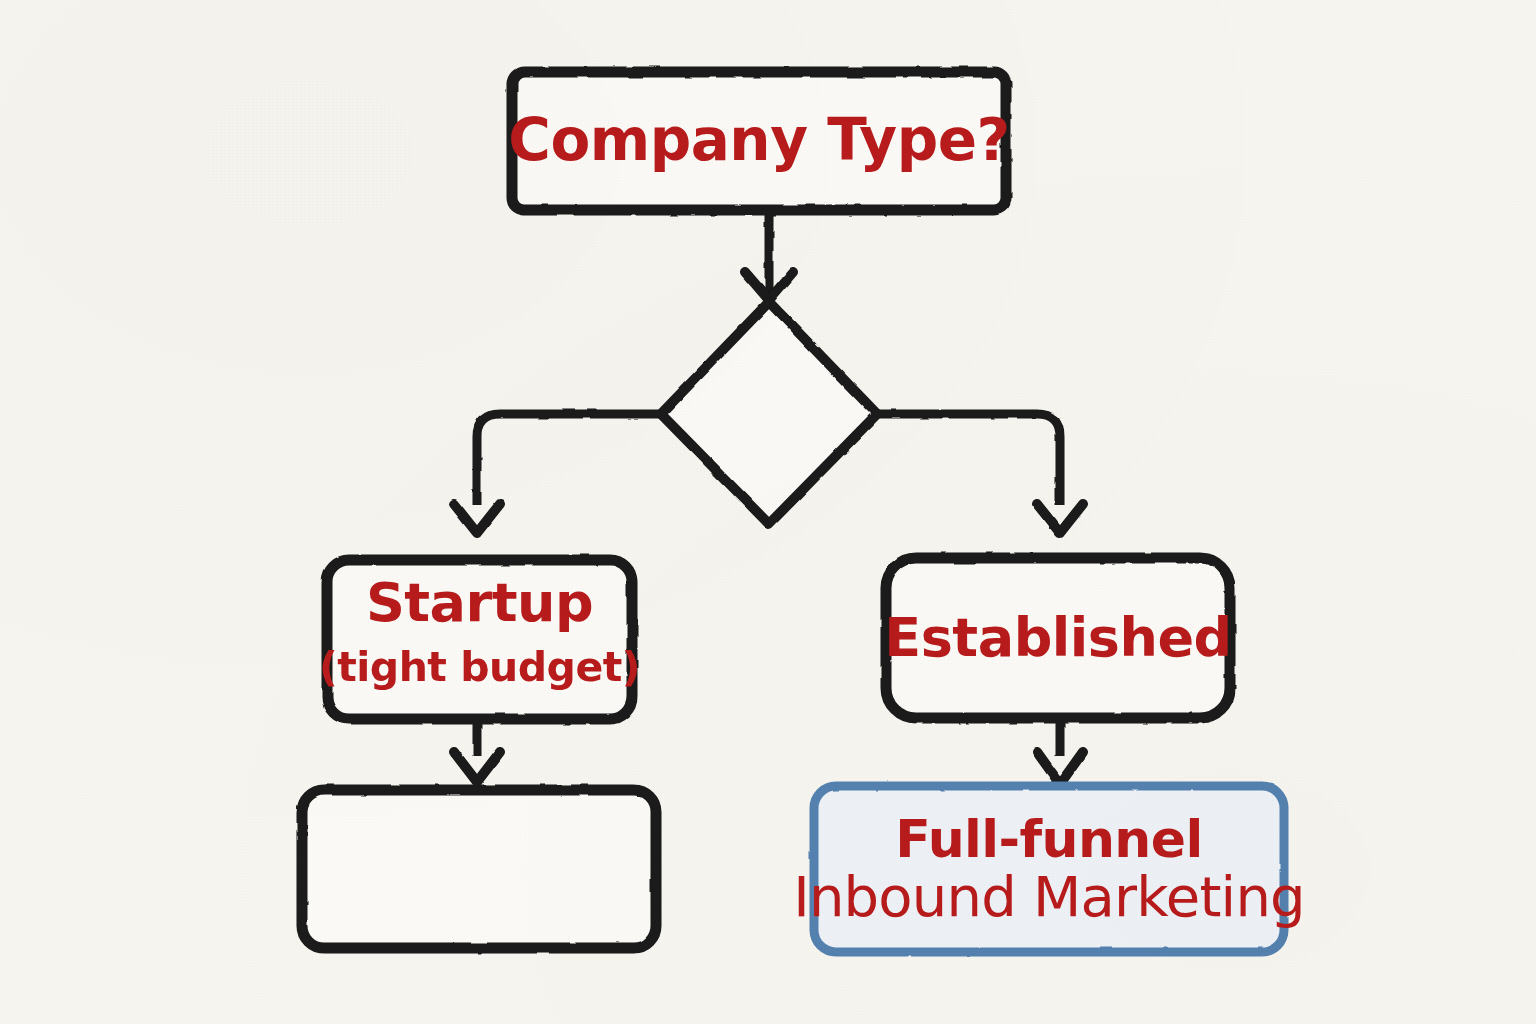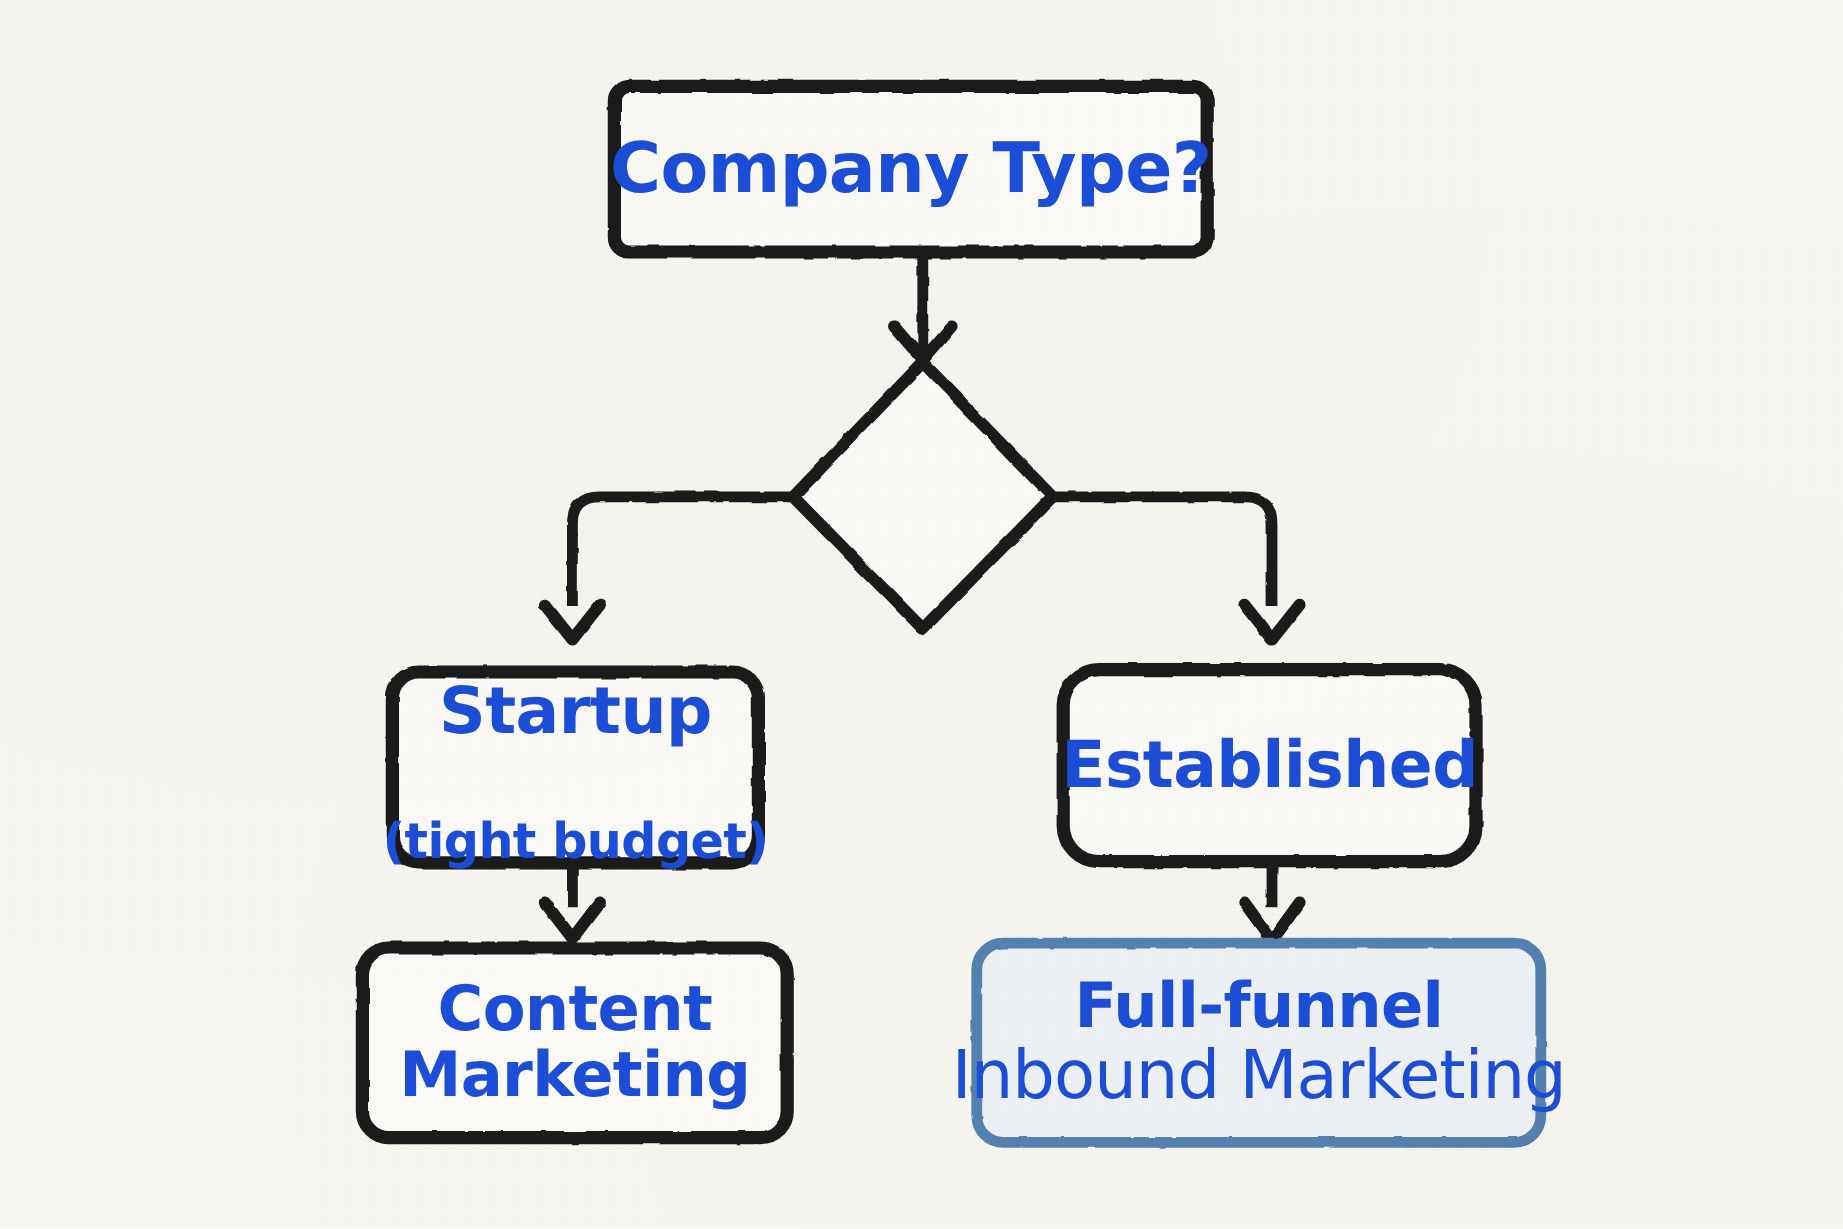--- a/index.html
+++ b/index.html
@@ -35,21 +35,21 @@
     position: absolute;
     inset: 0;
   }
   .node-text {
     position: absolute;
     display: flex;
     flex-direction: column;
     align-items: center;
     justify-content: center;
     text-align: center;
-    color: #1d4ed8;
+    color: #b91c1c;
     line-height: 1.06;
     pointer-events: none;
     white-space: nowrap;
   }
   .t-primary {
     font-size: 54px;
     font-weight: 700;
     letter-spacing: -0.5px;
   }
   .t-sub {
@@ -122,33 +122,29 @@
 
     <g filter="url(#roughSoft)">
       <rect x="814" y="786" width="470" height="166" rx="22" ry="22" fill="#eef2f7" stroke="#5582b0" stroke-width="9" stroke-linejoin="round"></rect>
     </g>
   </svg>
 
   <div class="node-text" style="left:512px; top:72px; width:494px; height:138px;">
     <div class="t-title">Company Type?</div>
   </div>
 
-  <div class="node-text" style="left:327px; top:564px; width:305px; height:159px;justify-content:space-between;">
+  <div class="node-text" style="left:327px; top:552px; width:305px; height:159px;">
     <div class="t-primary">Startup</div>
     <div class="t-sub">(tight budget)</div>
   </div>
 
   <div class="node-text" style="left:886px; top:558px; width:344px; height:160px;">
     <div class="t-primary">Established</div>
   </div>
 
-  <div class="node-text" style="left:302px; top:790px; width:354px; height:158px;">
-    <div class="t-term">Content</div>
-    <div class="t-term">Marketing</div>
-  </div>
 
   <div class="node-text" style="left:814px; top:786px; width:470px; height:166px;">
     <div class="t-term">Full-funnel</div>
     <div class="t-term2">Inbound Marketing</div>
   </div>
 
   <div id="grain"></div>
 </div>
 
 </body></html>

